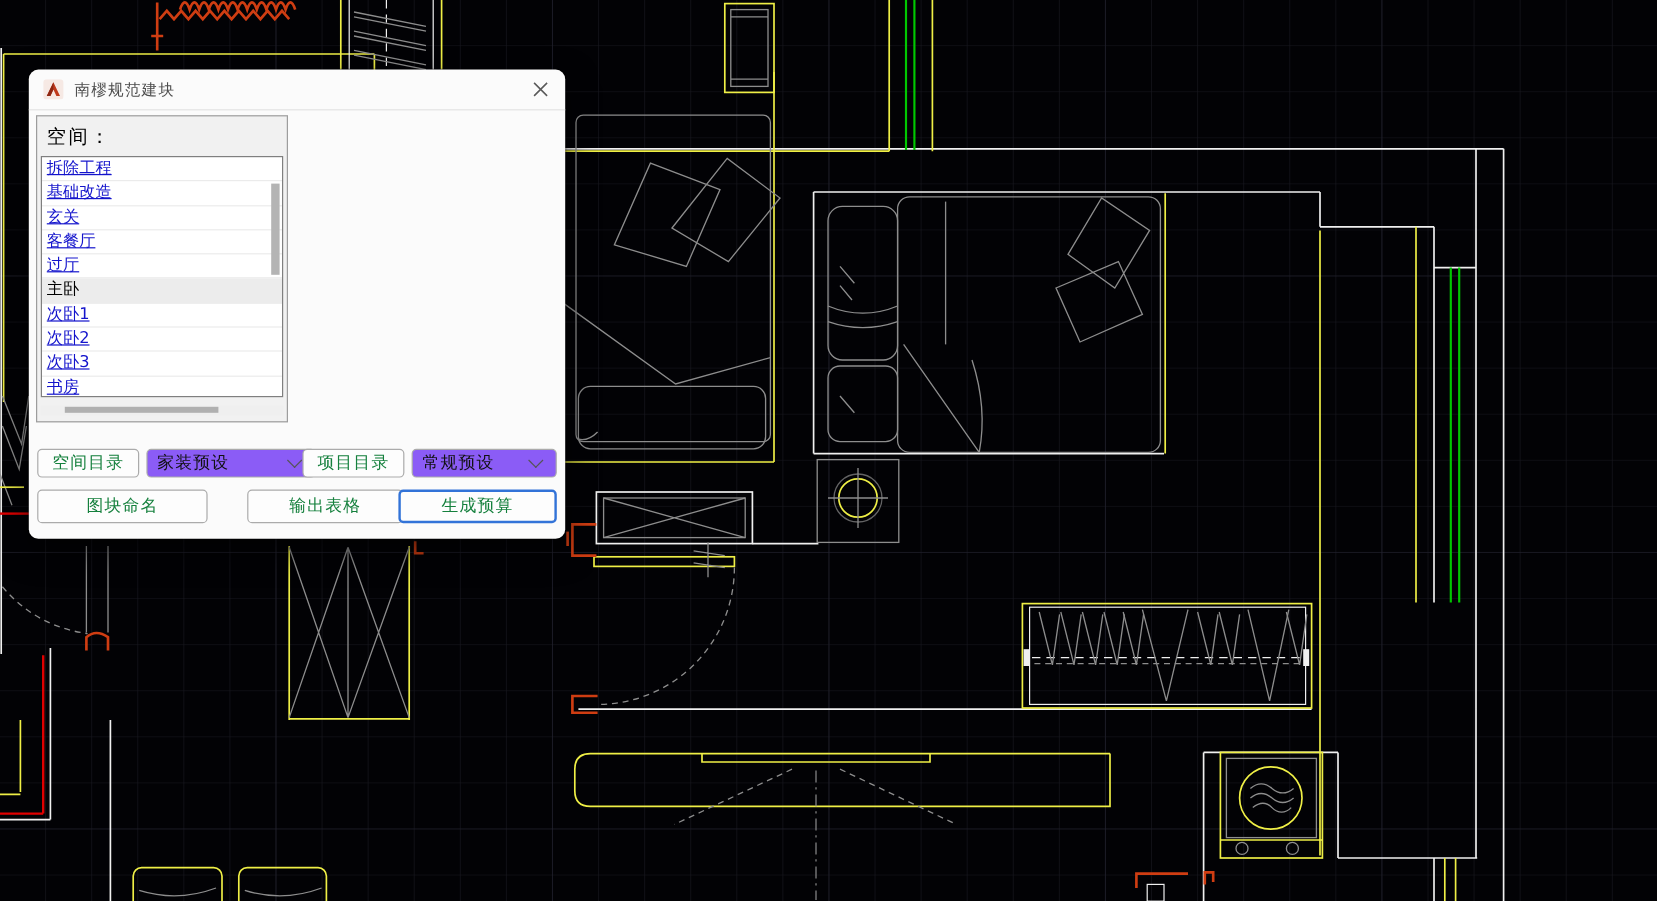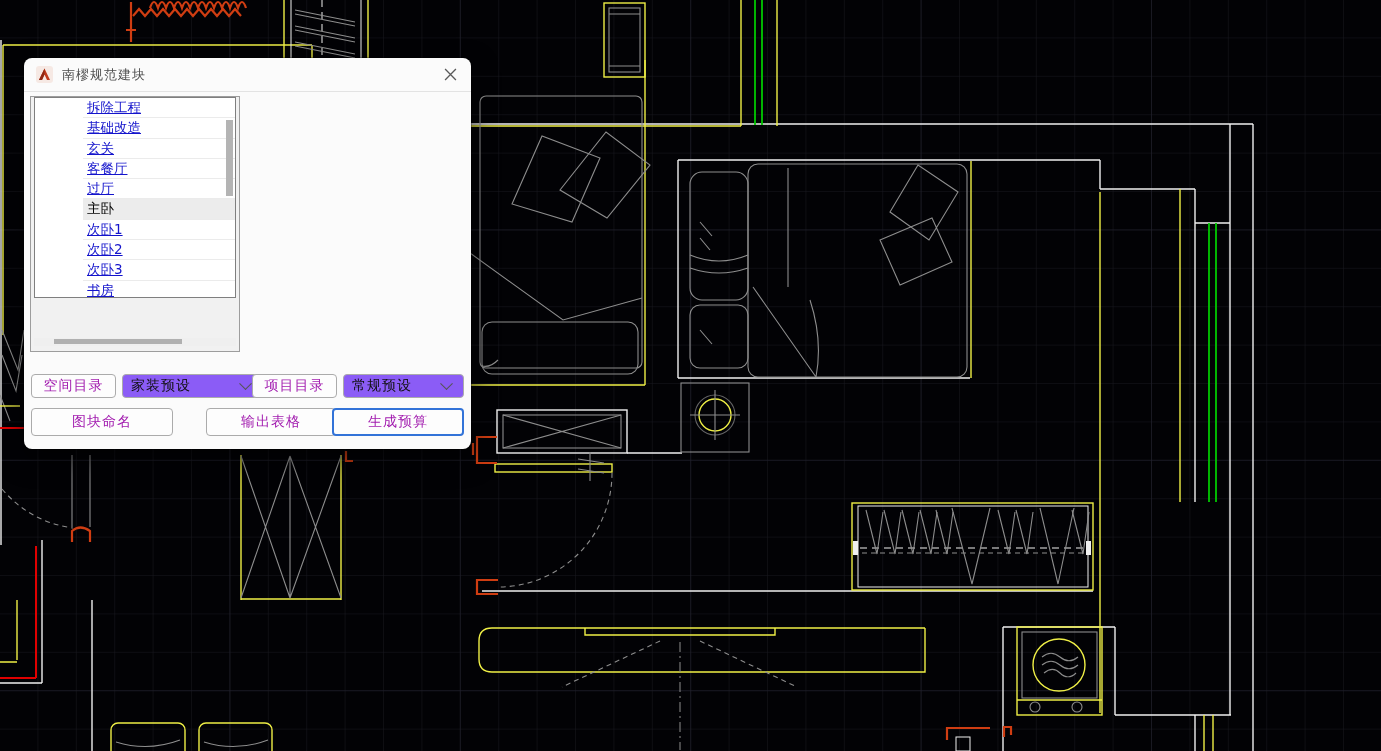--- a/index.html
+++ b/index.html
@@ -33,30 +33,30 @@
   .titlebar{position:absolute;left:0;top:0;right:0;height:34px;display:flex;align-items:center;
     padding:0 12px;box-sizing:border-box;border-bottom:1px solid #e3e3e3;}
   .app-icon{width:17px;height:17px;margin-right:9px;display:inline-flex;}
   .dlg-title{color:#4d4d4d;font-size:13px;letter-spacing:1px;flex:1;}
   .close-btn{width:18px;height:18px;display:inline-flex;align-items:center;justify-content:center;cursor:pointer;}
 
   .panel{position:absolute;top:38px;height:256px;background:#f1f1f1;border:1px solid #9d9d9d;box-sizing:border-box;}
   .panel-left{left:6px;width:210px;}
   .panel-right{left:228px;width:212px;}
   .panel-label{font-size:16px;color:#000;padding:7px 10px 5px 8px;letter-spacing:2px;}
-  .listbox{position:relative;margin:0 3px;height:201px;background:#fff;border:1px solid #7f7f7f;overflow:hidden;box-sizing:border-box;padding-left:48px;}
+  .listbox{position:relative;margin:0 3px;height:201px;background:#fff;border:1px solid #7f7f7f;overflow:hidden;box-sizing:border-box;}
   .list-row{height:19.3px;line-height:19.3px;padding-left:4px;font-size:13.5px;color:var(--link-blue);
     text-decoration:underline;border-bottom:1px solid #ebebeb;white-space:nowrap;cursor:pointer;}
   .list-row.selected{background:var(--selection-bg);color:#000;text-decoration:none;}
   .vthumb{position:absolute;right:2px;width:7px;background:#b4b4b4;}
   .hscroll{position:absolute;left:3px;right:3px;bottom:5px;height:8px;background:#efefef;}
   .hthumb{position:absolute;top:1px;height:5px;background:#b0b0b0;}
 
   .btn{position:absolute;background:#fdfdfd;border:1px solid #ababab;border-radius:4px;
-    font-family:inherit;font-size:14px;color:#a21caf;letter-spacing:1px;cursor:pointer;padding:0;}
+    font-family:inherit;font-size:14px;color:#15803d;letter-spacing:1px;cursor:pointer;padding:0;}
   .btn.default{border:2px solid var(--default-button);}
   .select{position:absolute;background:#8b5cf6;border:1px solid #ababab;border-radius:4px;
     display:flex;align-items:center;box-sizing:border-box;padding:0 8px;cursor:pointer;letter-spacing:1px;}
   .select .sel-text{flex:1;font-size:14px;color:#111;}
   .chev{width:8px;height:8px;border-right:1.6px solid #555;border-bottom:1.6px solid #555;
     transform:rotate(45deg) translate(-2px,-2px);margin-right:4px;}
 </style>
 </head>
 <body>
 
@@ -239,20 +239,21 @@
       </span>
       <span class="dlg-title">南樛规范建块</span>
       <span class="close-btn">
         <svg viewBox="0 0 12 12" width="13" height="13">
           <path d="M1 1 L11 11 M11 1 L1 11" stroke="#5a5a5a" stroke-width="1.2"></path>
         </svg>
       </span>
     </div>
 
     <div class="panel panel-left">
+      <div class="panel-label">空间：</div>
       <div class="listbox" id="space-list">
         <div class="vthumb" style="top:22px;height:76px;"></div>
       <div class="list-row">拆除工程</div>
           <div class="list-row">基础改造</div>
           <div class="list-row">玄关</div>
           <div class="list-row">客餐厅</div>
           <div class="list-row">过厅</div>
           <div class="list-row selected">主卧</div>
           <div class="list-row">次卧1</div>
           <div class="list-row">次卧2</div>

